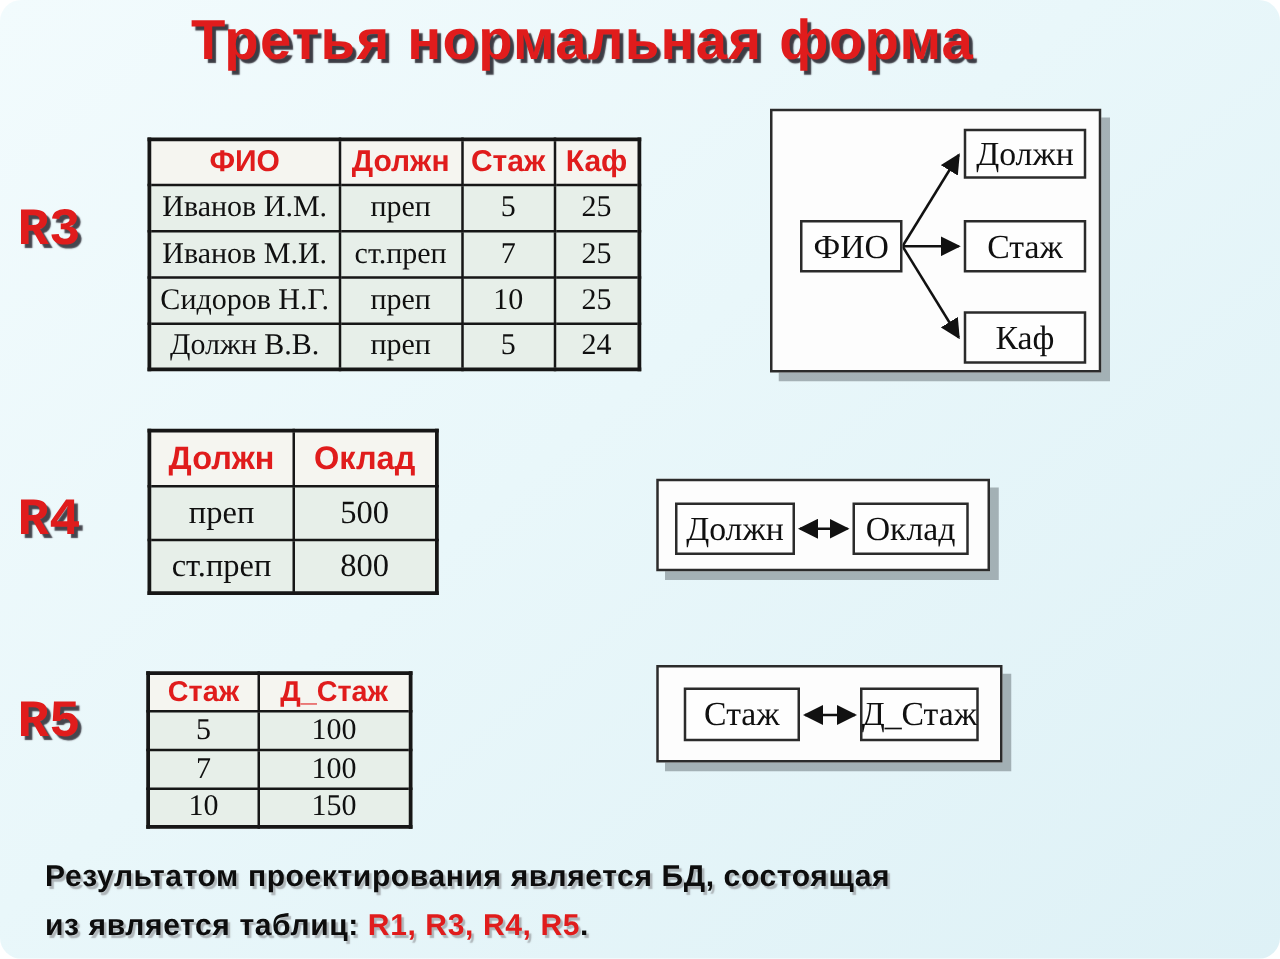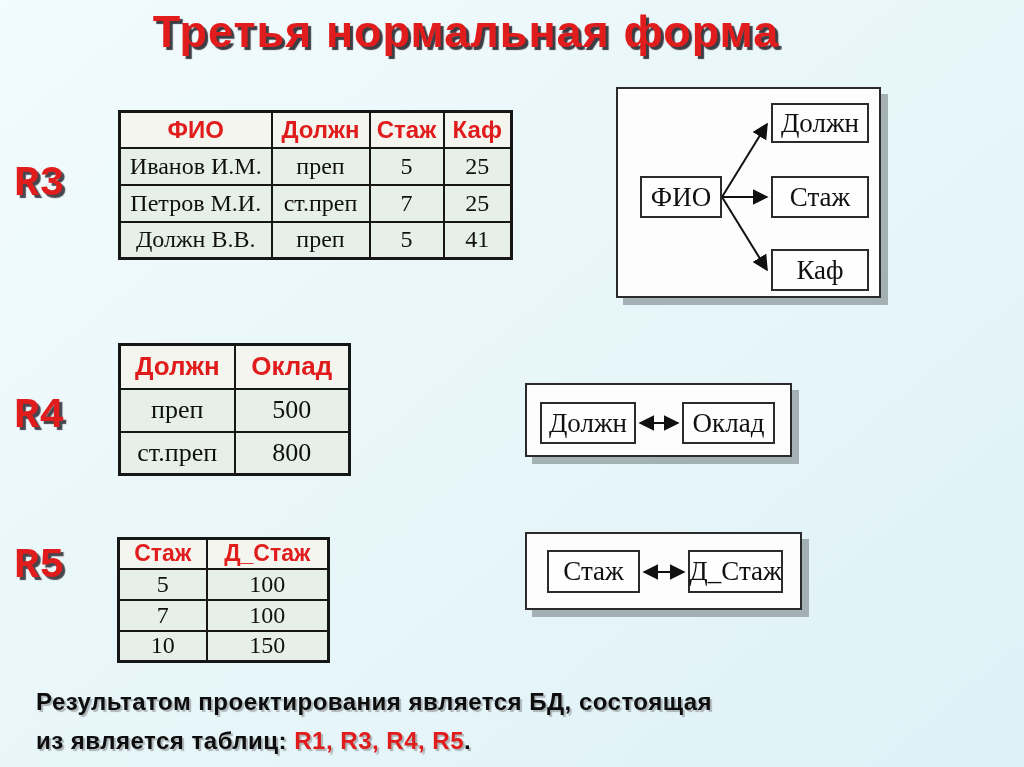--- a/index.html
+++ b/index.html
@@ -7,34 +7,35 @@
     --border:#161616;
     --cellbg:#e7efe9;
     --headbg:#f5f5f0;
   }
   *{margin:0;padding:0;box-sizing:border-box;}
   html,body{width:1024px;height:767px;}
   body{font-family:"Liberation Sans",sans-serif;}
   .slide{
     position:relative;width:1024px;height:767px;overflow:hidden;
     background:linear-gradient(140deg,#f2fbfd 0%,#e9f7fa 45%,#def1f6 100%);
+    border-radius:17px;
   }
   .title{
     position:absolute;top:6px;left:0;width:932px;text-align:center;
     font-weight:bold;font-size:45px;letter-spacing:1px;color:var(--red);
     text-shadow:3px 3px 1px #3c3c44;
   }
   .rlabel{
     position:absolute;left:14px;font-weight:bold;font-size:42px;color:var(--red);
     text-shadow:3px 3px 1px #46464e;
     font-family:Liberation Mono, monospace;
   }
   .rlabel.r3{top:160px;}
   .rlabel.r4{top:392px;}
-  .rlabel.r5{top:542px;text-align:right;}
+  .rlabel.r5{top:554px;text-align:right;}
 
   table.rel{position:absolute;border-collapse:collapse;table-layout:fixed;background:var(--cellbg);border:3px solid var(--border);}
   table.rel th{
     background:var(--headbg);color:var(--red);font-weight:bold;
     border:2px solid var(--border);text-align:center;padding:0 6px;
     font-family:"Liberation Sans",sans-serif;
   }
   table.rel td{
     background:var(--cellbg);color:#101010;border:2px solid var(--border);
     font-family:"Liberation Serif","DejaVu Serif",serif;
@@ -100,30 +101,36 @@
       </tr>
     </thead>
     <tbody>
       <tr>
         <td>Иванов И.М.</td>
         <td>преп</td>
         <td>5</td>
         <td>25</td>
       </tr>
       <tr>
-        <td>Петров М.И.</td>
+        <td>Иванов М.И.</td>
         <td>ст.преп</td>
         <td>7</td>
         <td>25</td>
       </tr>
       <tr>
+        <td>Сидоров Н.Г.</td>
+        <td>преп</td>
+        <td>10</td>
+        <td>25</td>
+      </tr>
+      <tr>
         <td>Должн В.В.</td>
         <td>преп</td>
         <td>5</td>
-        <td>41</td>
+        <td>24</td>
       </tr>
     </tbody>
   </table>
 
   <table class="rel t4">
     <colgroup>
         <col style="width:115px">
         <col style="width:115px">
       </colgroup>
     <thead>

